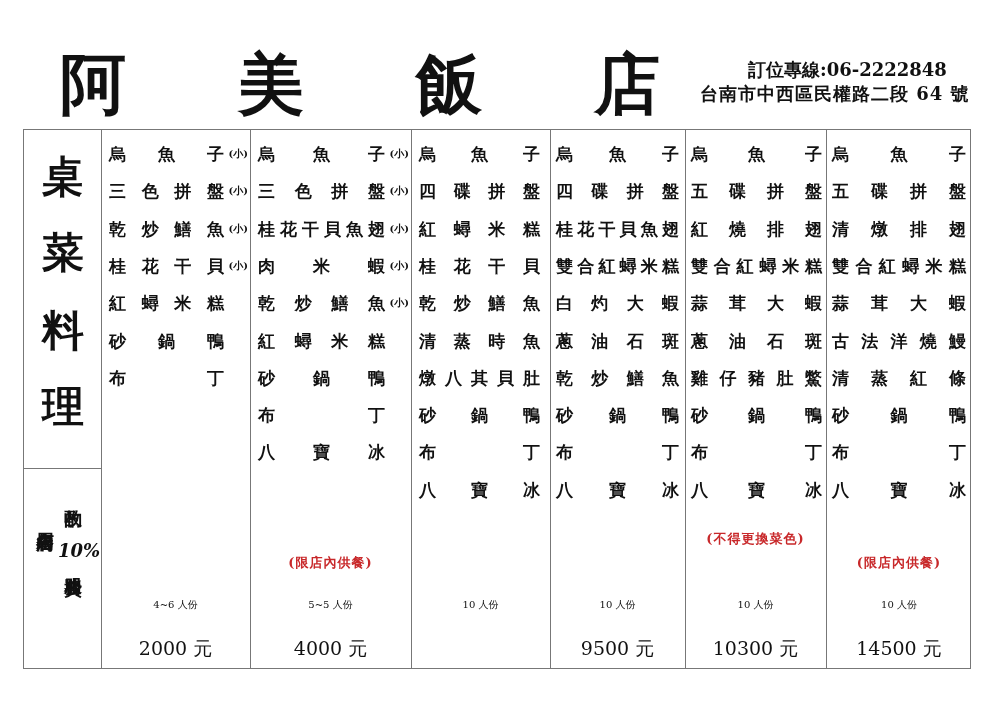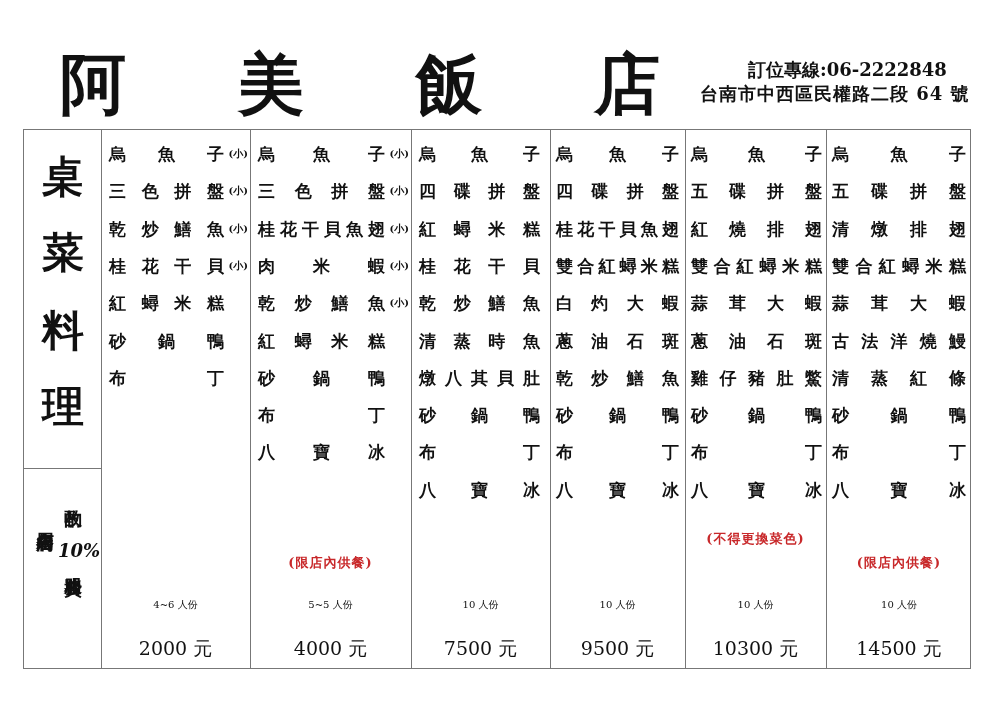--- a/index.html
+++ b/index.html
@@ -238,21 +238,20 @@
             <span>丁</span>
           </div>
           <div class="dish" style="top: 335.7px; left: 0px; right: 0px;">
             <span>八</span>
             <span>寶</span>
             <span>冰</span>
           </div>
         </div>
         <div class="colfoot" style="inset: 0px;">
           <div class="serve" style="top: 468px;">10 人份</div>
-          <div class="price" style="top: 506px;">7500 元</div>
         </div>
       </div>
       <div style="position: absolute; left: 526px; top: 0px; width: 135px; height: 538px;">
         <div class="dishes" style="left: 6px; width: 123px;">
           <div class="dish" style="top: 0px; left: 0px; right: 0px;">
             <span>烏</span>
             <span>魚</span>
             <span>子</span>
           </div>
           <div class="dish" style="top: 37.3px; left: 0px; right: 0px;">

